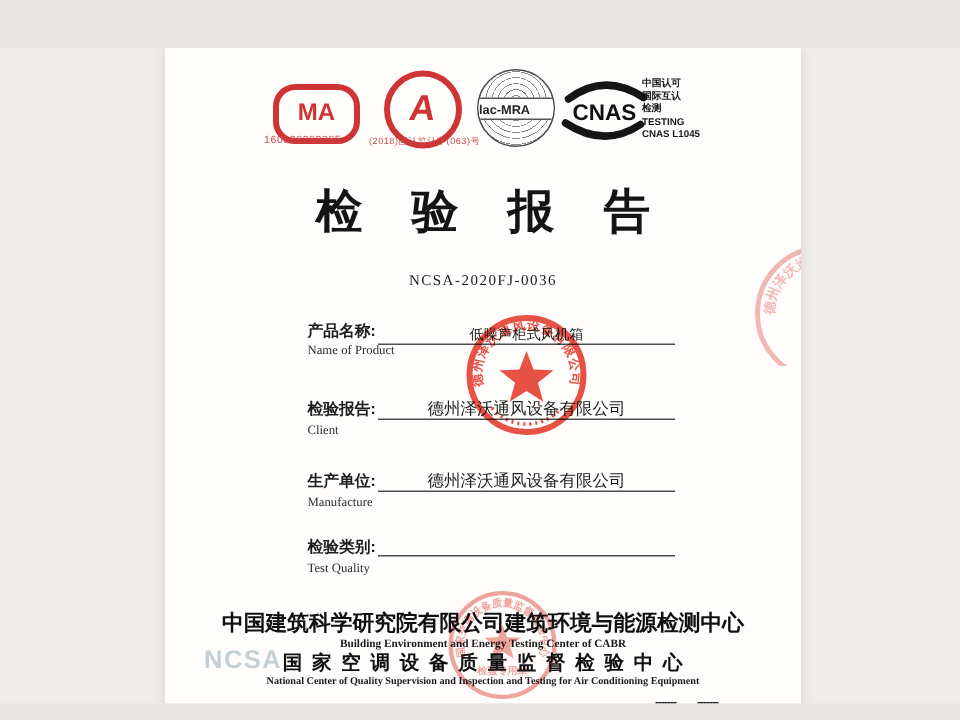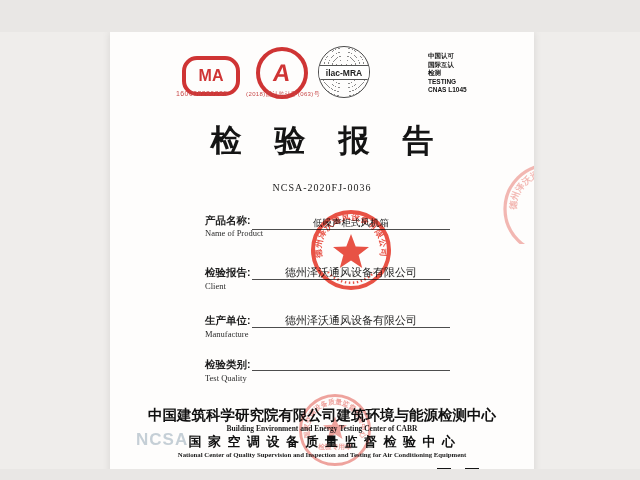--- a/index.html
+++ b/index.html
@@ -12,21 +12,21 @@
   .cma-box{left:72px;top:24px;width:50px;height:32px;border:4px solid #cf3434;border-radius:15px;
            display:flex;align-items:center;justify-content:center;}
   .cma-box span{font-family:"Liberation Sans",sans-serif;font-weight:900;font-size:16px;color:#cf3434;letter-spacing:0;}
   .red-caption{font-family:"Liberation Sans",sans-serif;color:#c84848;font-size:7px;letter-spacing:.4px;}
   .cal-circle{left:146px;top:15px;width:44px;height:44px;border:4px solid #cf3434;border-radius:50%;
               display:flex;align-items:center;justify-content:center;overflow:hidden;}
   .cal-circle span{font-family:"Liberation Sans",sans-serif;font-weight:900;font-size:24px;color:#cf3434;transform:skewX(-8deg);}
   .ilac-circle{left:208px;top:14px;width:50px;height:50px;border:1.5px solid #4a4a4a;border-radius:50%;
                background:repeating-radial-gradient(circle at 50% 42%,#8a8a8a 0 .5px,transparent .5px 4px);overflow:hidden;}
   .ilac-band{position:absolute;left:-2px;right:-2px;top:18px;height:13px;background:#fff;
-             border-top:1px solid #555;border-bottom:1px solid #555;display:flex;align-items:center;justify-content:center;}
+             border-top:1px solid #555;border-bottom:1px solid #555;display:flex;align-items:center;}
   .ilac-band span{font-family:"Liberation Sans",sans-serif;font-weight:800;font-size:8.5px;color:#222;}
   .cnas-mark{left:262px;top:21px;width:62px;height:42px;}
   .accr{left:318px;top:20px;font-family:"Liberation Sans",sans-serif;font-weight:700;
         font-size:6.5px;line-height:8.6px;color:#161616;}
   
   .title-zh{left:0;top:88px;width:100%;text-align:center;font-size:31px;font-weight:700;
             letter-spacing:33px;padding-left:33px;box-sizing:border-box;color:#141414;}
   .title-en{left:0;top:126px;width:100%;text-align:center;font-size:21px;letter-spacing:5px;color:#1c1c1c;}
   .report-no{left:0;top:150px;width:100%;text-align:center;font-size:10px;letter-spacing:1px;color:#222;}
   
@@ -64,20 +64,27 @@
       <span>A</span>
     </div>
     <div class="abs red-caption" style="left:136px;top:58px;font-size:6px;">(2018)国认监认字(063)号</div>
 
     <div class="abs ilac-circle">
       <div class="ilac-band">
         <span>ilac-MRA</span>
       </div>
     </div>
 
+    <div class="abs cnas-mark">
+      <svg width="62" height="42" viewBox="0 0 62 42">
+        <path d="M7,13 Q31,-5 57,12" fill="none" stroke="#151515" stroke-width="5" stroke-linecap="round"></path>
+        <path d="M5,29 Q31,46 55,30" fill="none" stroke="#151515" stroke-width="5" stroke-linecap="round"></path>
+        <text x="31" y="27" text-anchor="middle" style="font-family:'Liberation Sans',sans-serif;font-weight:900;font-size:15px;fill:#111;">CNAS</text>
+      </svg>
+    </div>
 
     <div class="abs accr">
       <div>中国认可</div>
       <div>国际互认</div>
       <div>检测</div>
       <div>TESTING</div>
       <div>CNAS L1045</div>
     </div>
 
     <div class="abs title-zh">检验报告</div>

